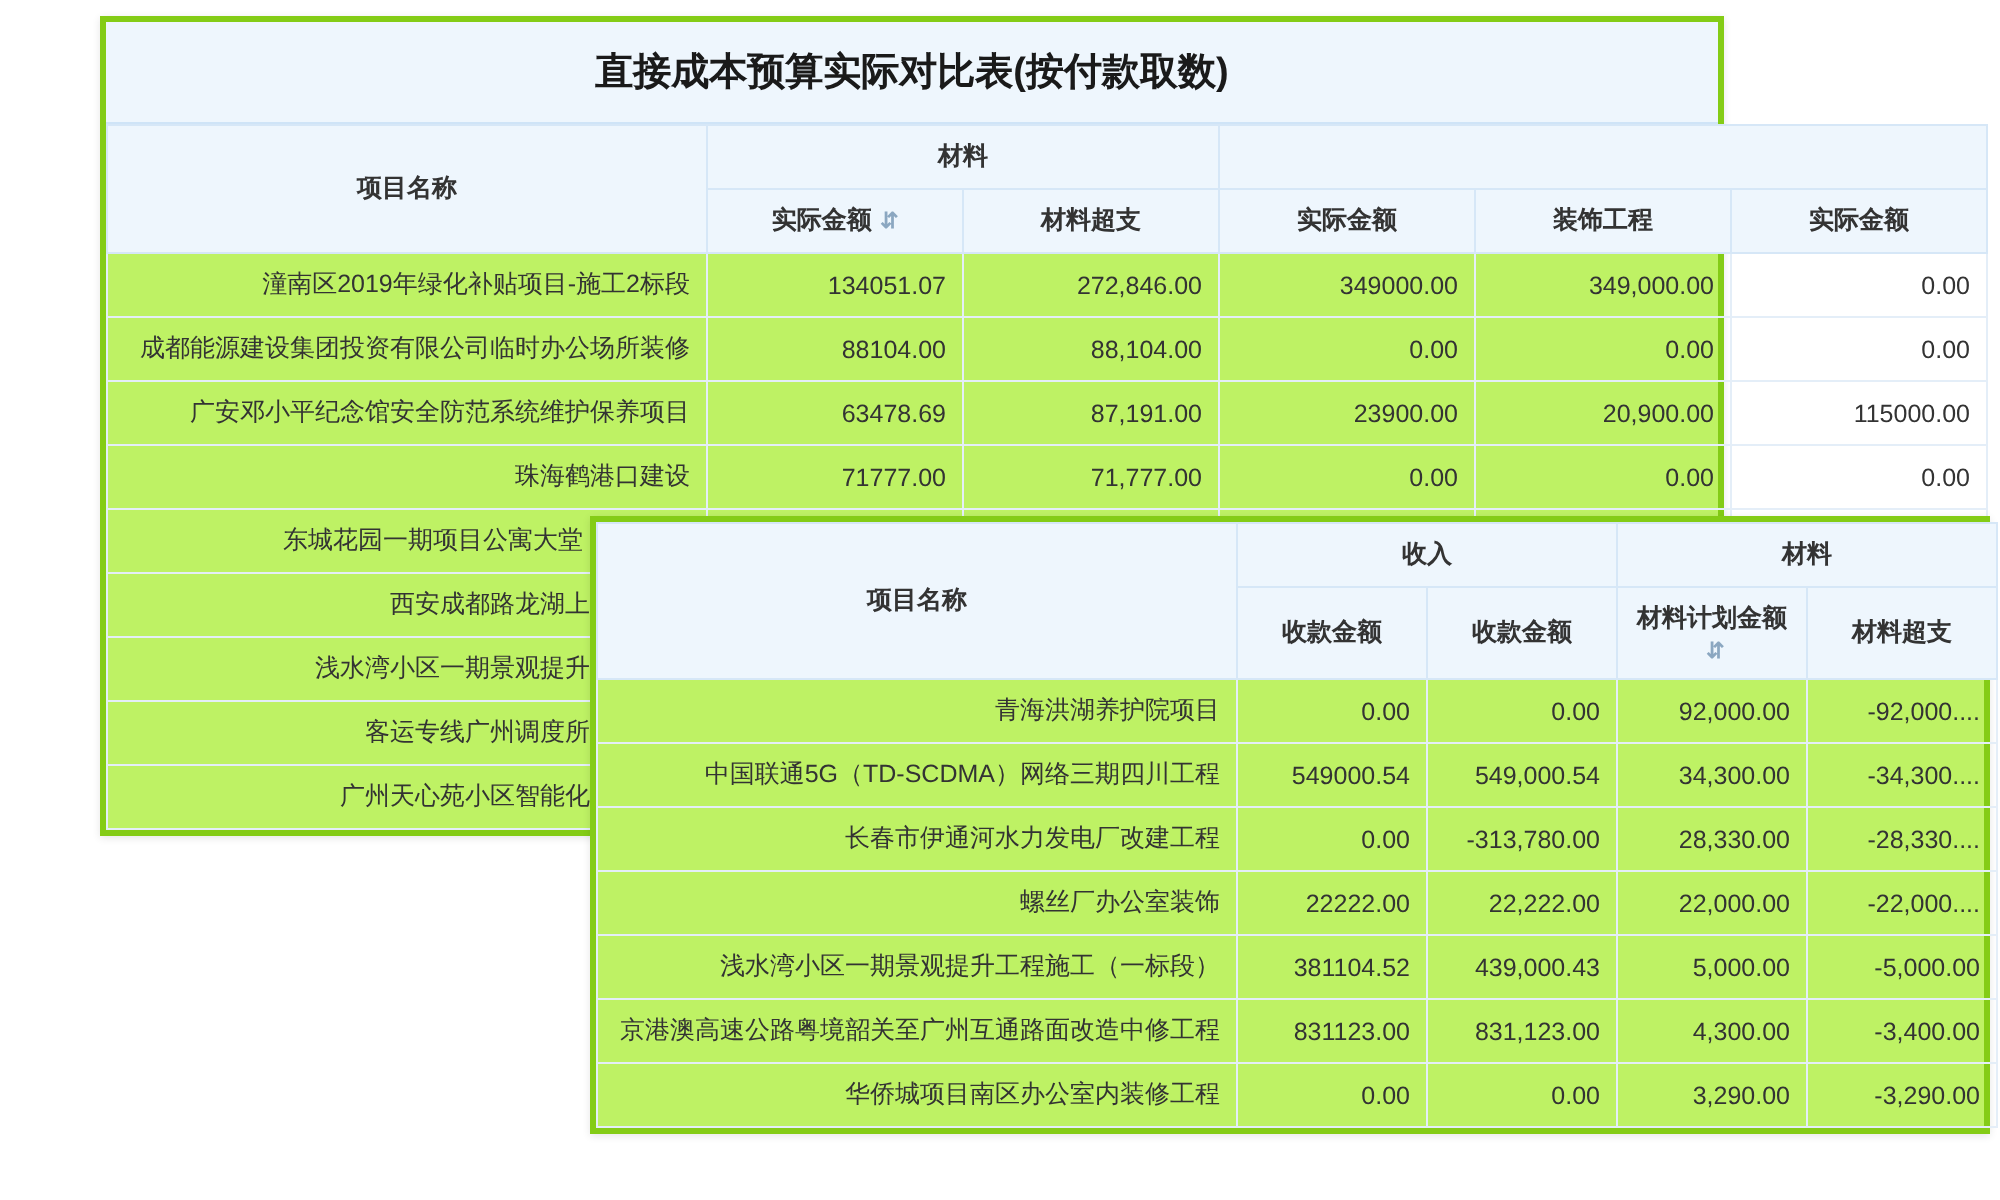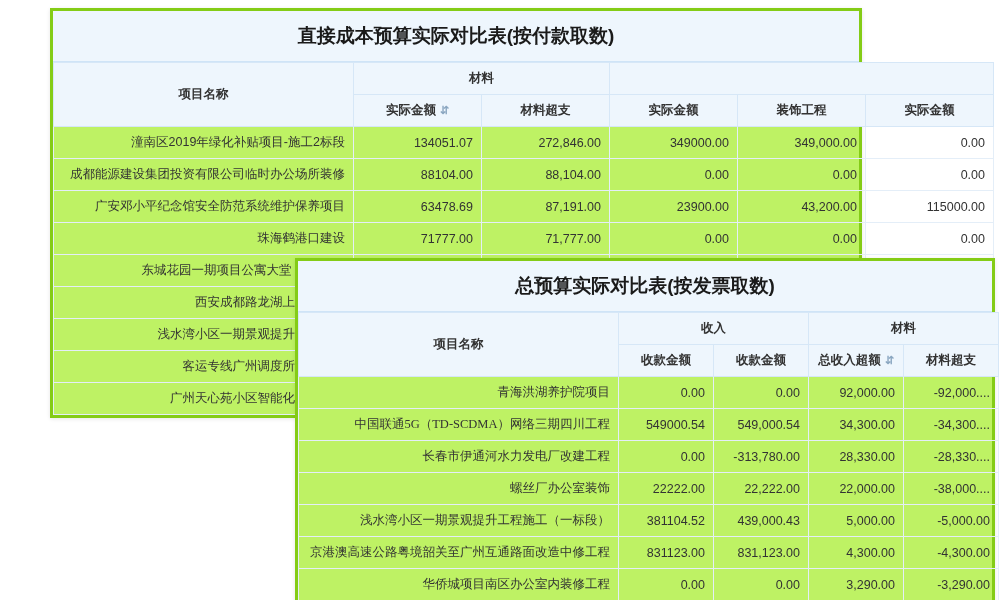--- a/index.html
+++ b/index.html
@@ -59,21 +59,20 @@
     overflow: hidden;
     text-overflow: ellipsis;
   }
   td.name {
     color: #1c7fd6;
     text-align: left;
   }
   td.name-center {
     color: #1c7fd6;
     text-align: center;
-    font-family: Liberation Serif, serif;
   }
   td.num-blue { color: #1c7fd6; }
   td.num-red  { color: #e8392f; }
   td.num      { color: #333333; }
 
   .sort-icon {
     display: inline-block;
     margin-left: 4px;
     color: #8ba7c1;
     font-size: 11px;
@@ -143,21 +142,21 @@
           <td class="num-blue">88,104.00</td>
           <td class="num-blue">0.00</td>
           <td class="num-blue">0.00</td>
           <td class="num-blue">0.00</td>
         </tr>
         <tr>
           <td class="name">广安邓小平纪念馆安全防范系统维护保养项目</td>
           <td class="num-blue">63478.69</td>
           <td class="num-blue">87,191.00</td>
           <td class="num-blue">23900.00</td>
-          <td class="num-blue">43,200.00</td>
+          <td class="num-blue">20,900.00</td>
           <td class="num-blue">115000.00</td>
         </tr>
         <tr>
           <td class="name">珠海鹤港口建设</td>
           <td class="num-blue">71777.00</td>
           <td class="num-blue">71,777.00</td>
           <td class="num-blue">0.00</td>
           <td class="num-blue">0.00</td>
           <td class="num-blue">0.00</td>
         </tr>
@@ -199,39 +198,38 @@
           <td class="num-blue"></td>
           <td class="num-blue"></td>
           <td class="num-blue"></td>
           <td class="num-blue"></td>
         </tr>
       </tbody>
     </table>
   </div>
 
   <div class="panel" id="panel-budget">
-    <div class="panel-title">总预算实际对比表(按发票取数)</div>
     <table class="grid">
       <colgroup>
         <col class="col-name">
           <col class="col-num">
           <col class="col-num">
           <col class="col-num">
           <col class="col-num">
       </colgroup>
       <thead>
         <tr>
           <th rowspan="2">项目名称</th>
           <th colspan="2">收入</th>
           <th colspan="2">材料</th>
         </tr>
         <tr>
           <th>收款金额</th>
           <th>收款金额</th>
-          <th><span>总收入超额</span><span class="sort-icon">⇅</span></th>
+          <th><span>材料计划金额</span><span class="sort-icon">⇅</span></th>
           <th>材料超支</th>
         </tr>
       </thead>
       <tbody>
         <tr>
           <td class="name-center">青海洪湖养护院项目</td>
           <td class="num">0.00</td>
           <td class="num">0.00</td>
           <td class="num">92,000.00</td>
           <td class="num">-92,000....</td>
@@ -248,35 +246,35 @@
           <td class="num">0.00</td>
           <td class="num">-313,780.00</td>
           <td class="num">28,330.00</td>
           <td class="num">-28,330....</td>
         </tr>
         <tr>
           <td class="name-center">螺丝厂办公室装饰</td>
           <td class="num">22222.00</td>
           <td class="num-red">22,222.00</td>
           <td class="num">22,000.00</td>
-          <td class="num">-38,000....</td>
+          <td class="num">-22,000....</td>
         </tr>
         <tr>
           <td class="name-center">浅水湾小区一期景观提升工程施工（一标段）</td>
           <td class="num">381104.52</td>
           <td class="num-red">439,000.43</td>
           <td class="num">5,000.00</td>
           <td class="num">-5,000.00</td>
         </tr>
         <tr>
           <td class="name-center">京港澳高速公路粤境韶关至广州互通路面改造中修工程</td>
           <td class="num">831123.00</td>
           <td class="num-red">831,123.00</td>
           <td class="num">4,300.00</td>
-          <td class="num">-4,300.00</td>
+          <td class="num">-3,400.00</td>
         </tr>
         <tr>
           <td class="name-center">华侨城项目南区办公室内装修工程</td>
           <td class="num">0.00</td>
           <td class="num">0.00</td>
           <td class="num">3,290.00</td>
           <td class="num">-3,290.00</td>
         </tr>
       </tbody>
     </table>

